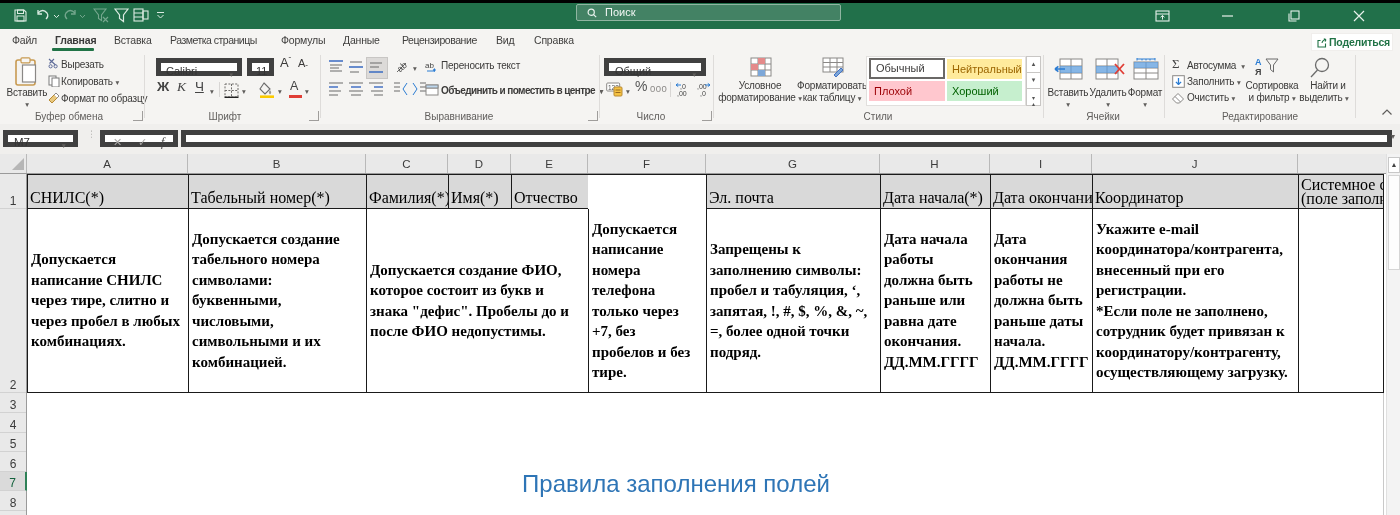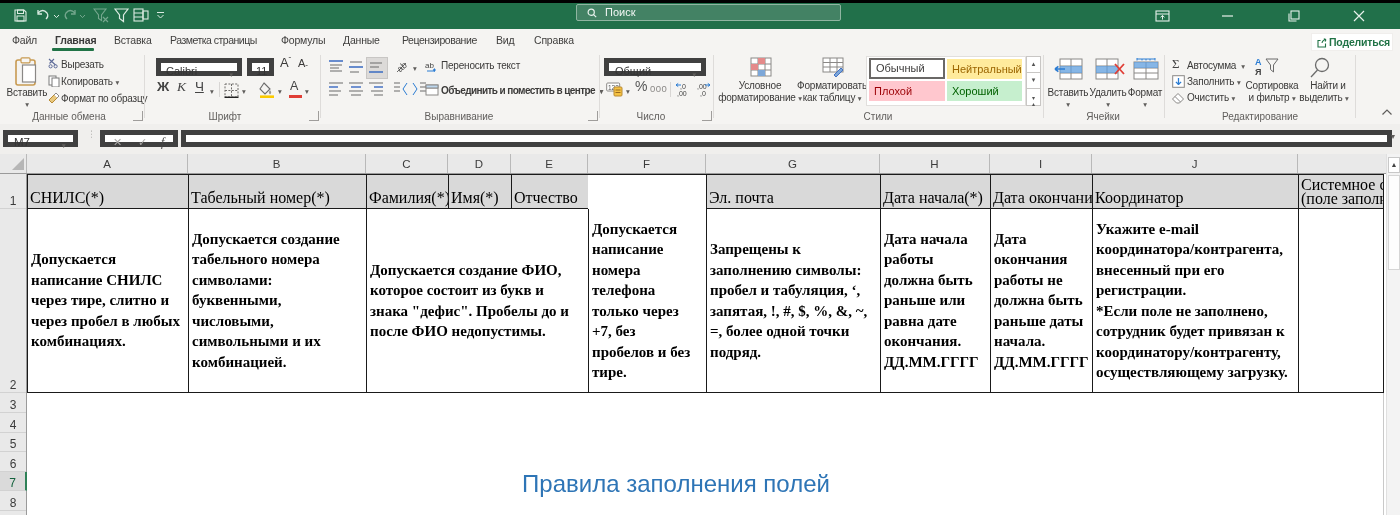--- a/index.html
+++ b/index.html
@@ -138,21 +138,21 @@
  <svg class="ab" style="left:48px;top:23px" width="12" height="12" viewBox="0 0 12 12">
         <rect x="1" y="1" width="7" height="9" fill="#fff" stroke="#7a7a7a"></rect>
         <rect x="4" y="3" width="7" height="9" fill="#fff" stroke="#7a7a7a"></rect>
       </svg>
  <div class="rtext" style="left:61px;top:24px;">Копировать <span class="dd">▾</span></div>
  <svg class="ab" style="left:47px;top:40px" width="13" height="13" viewBox="0 0 13 13">
         <path d="M2 8 L7 3 L10 6 L5 11 Z" fill="#e8c87e" stroke="#b98a33"></path>
         <path d="M7 3 L9 1 L12 4 L10 6" fill="#fff" stroke="#8a8886"></path>
       </svg>
  <div class="rtext" style="left:61px;top:41px;">Формат по образцу</div>
- <div class="rlabel" style="left:24px;width:90px;">Данные обмена</div>
+ <div class="rlabel" style="left:24px;width:90px;">Буфер обмена</div>
  <div class="launch" style="left:133px;"></div>
  <div class="rsep" style="left:144px;"></div>
 
  <div class="whitebox" style="left:156px;top:6px;width:86px;height:18px;font-size:11px;color:#333;line-height:16px;padding-left:5px">Calibri<span style="position:absolute;right:4px;top:4px;font-size:7px;color:#5f5d5b">▾</span></div>
  <div class="whitebox" style="left:247px;top:6px;width:27px;height:18px;font-size:11px;color:#333;line-height:16px;padding-left:4px">11</div>
  <div class="rtext" style="left:280px;top:5px;font-size:13px;color:#3b3a39;">А<span style="font-size:8px;position:relative;top:-5px;color:#2b2a29">ˆ</span></div>
  <div class="rtext" style="left:298px;top:5px;font-size:11px;color:#3b3a39;">А<span style="font-size:8px;position:relative;top:3px;color:#2b2a29">ˇ</span></div>
  <div class="rtext" style="left:157px;top:29px;font-size:13.5px;font-weight:bold;color:#444">Ж</div>
  <div class="rtext" style="left:177px;top:29px;font-size:13.5px;font-style:italic;font-family:'Liberation Serif',serif;color:#444">К</div>
  <div class="rtext" style="left:195px;top:29px;font-size:13.5px;text-decoration:underline;color:#444">Ч</div>

